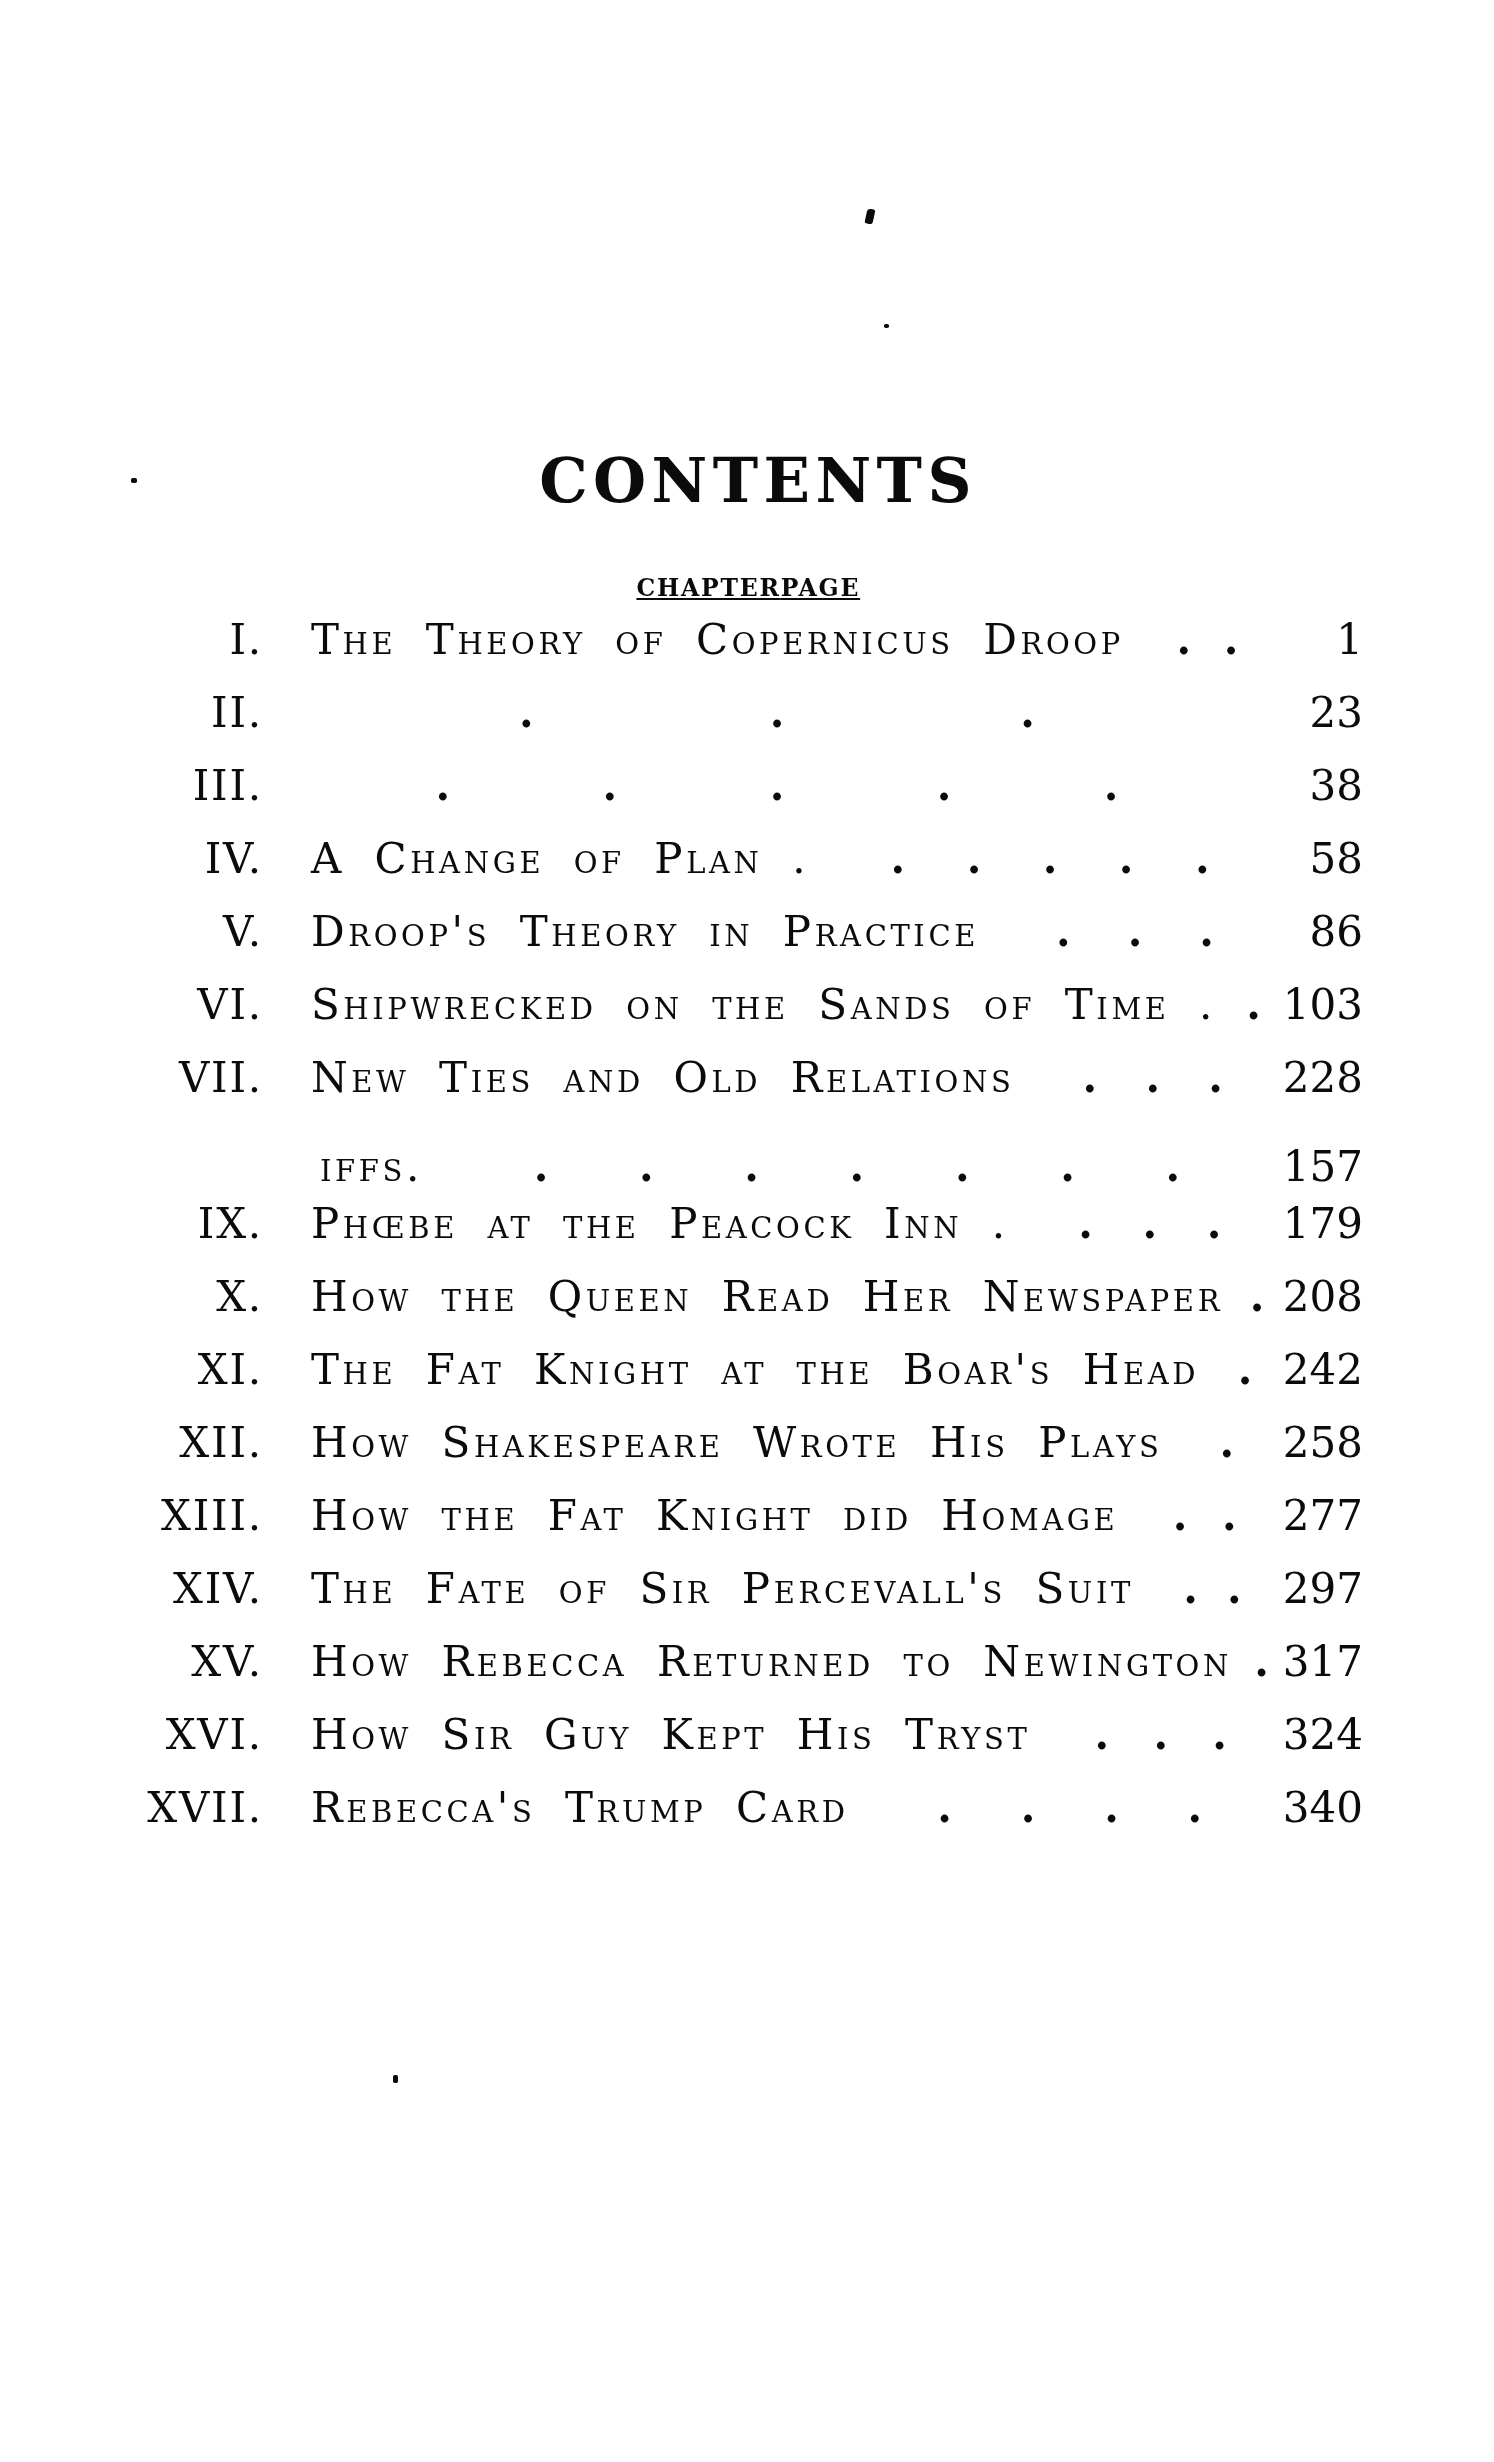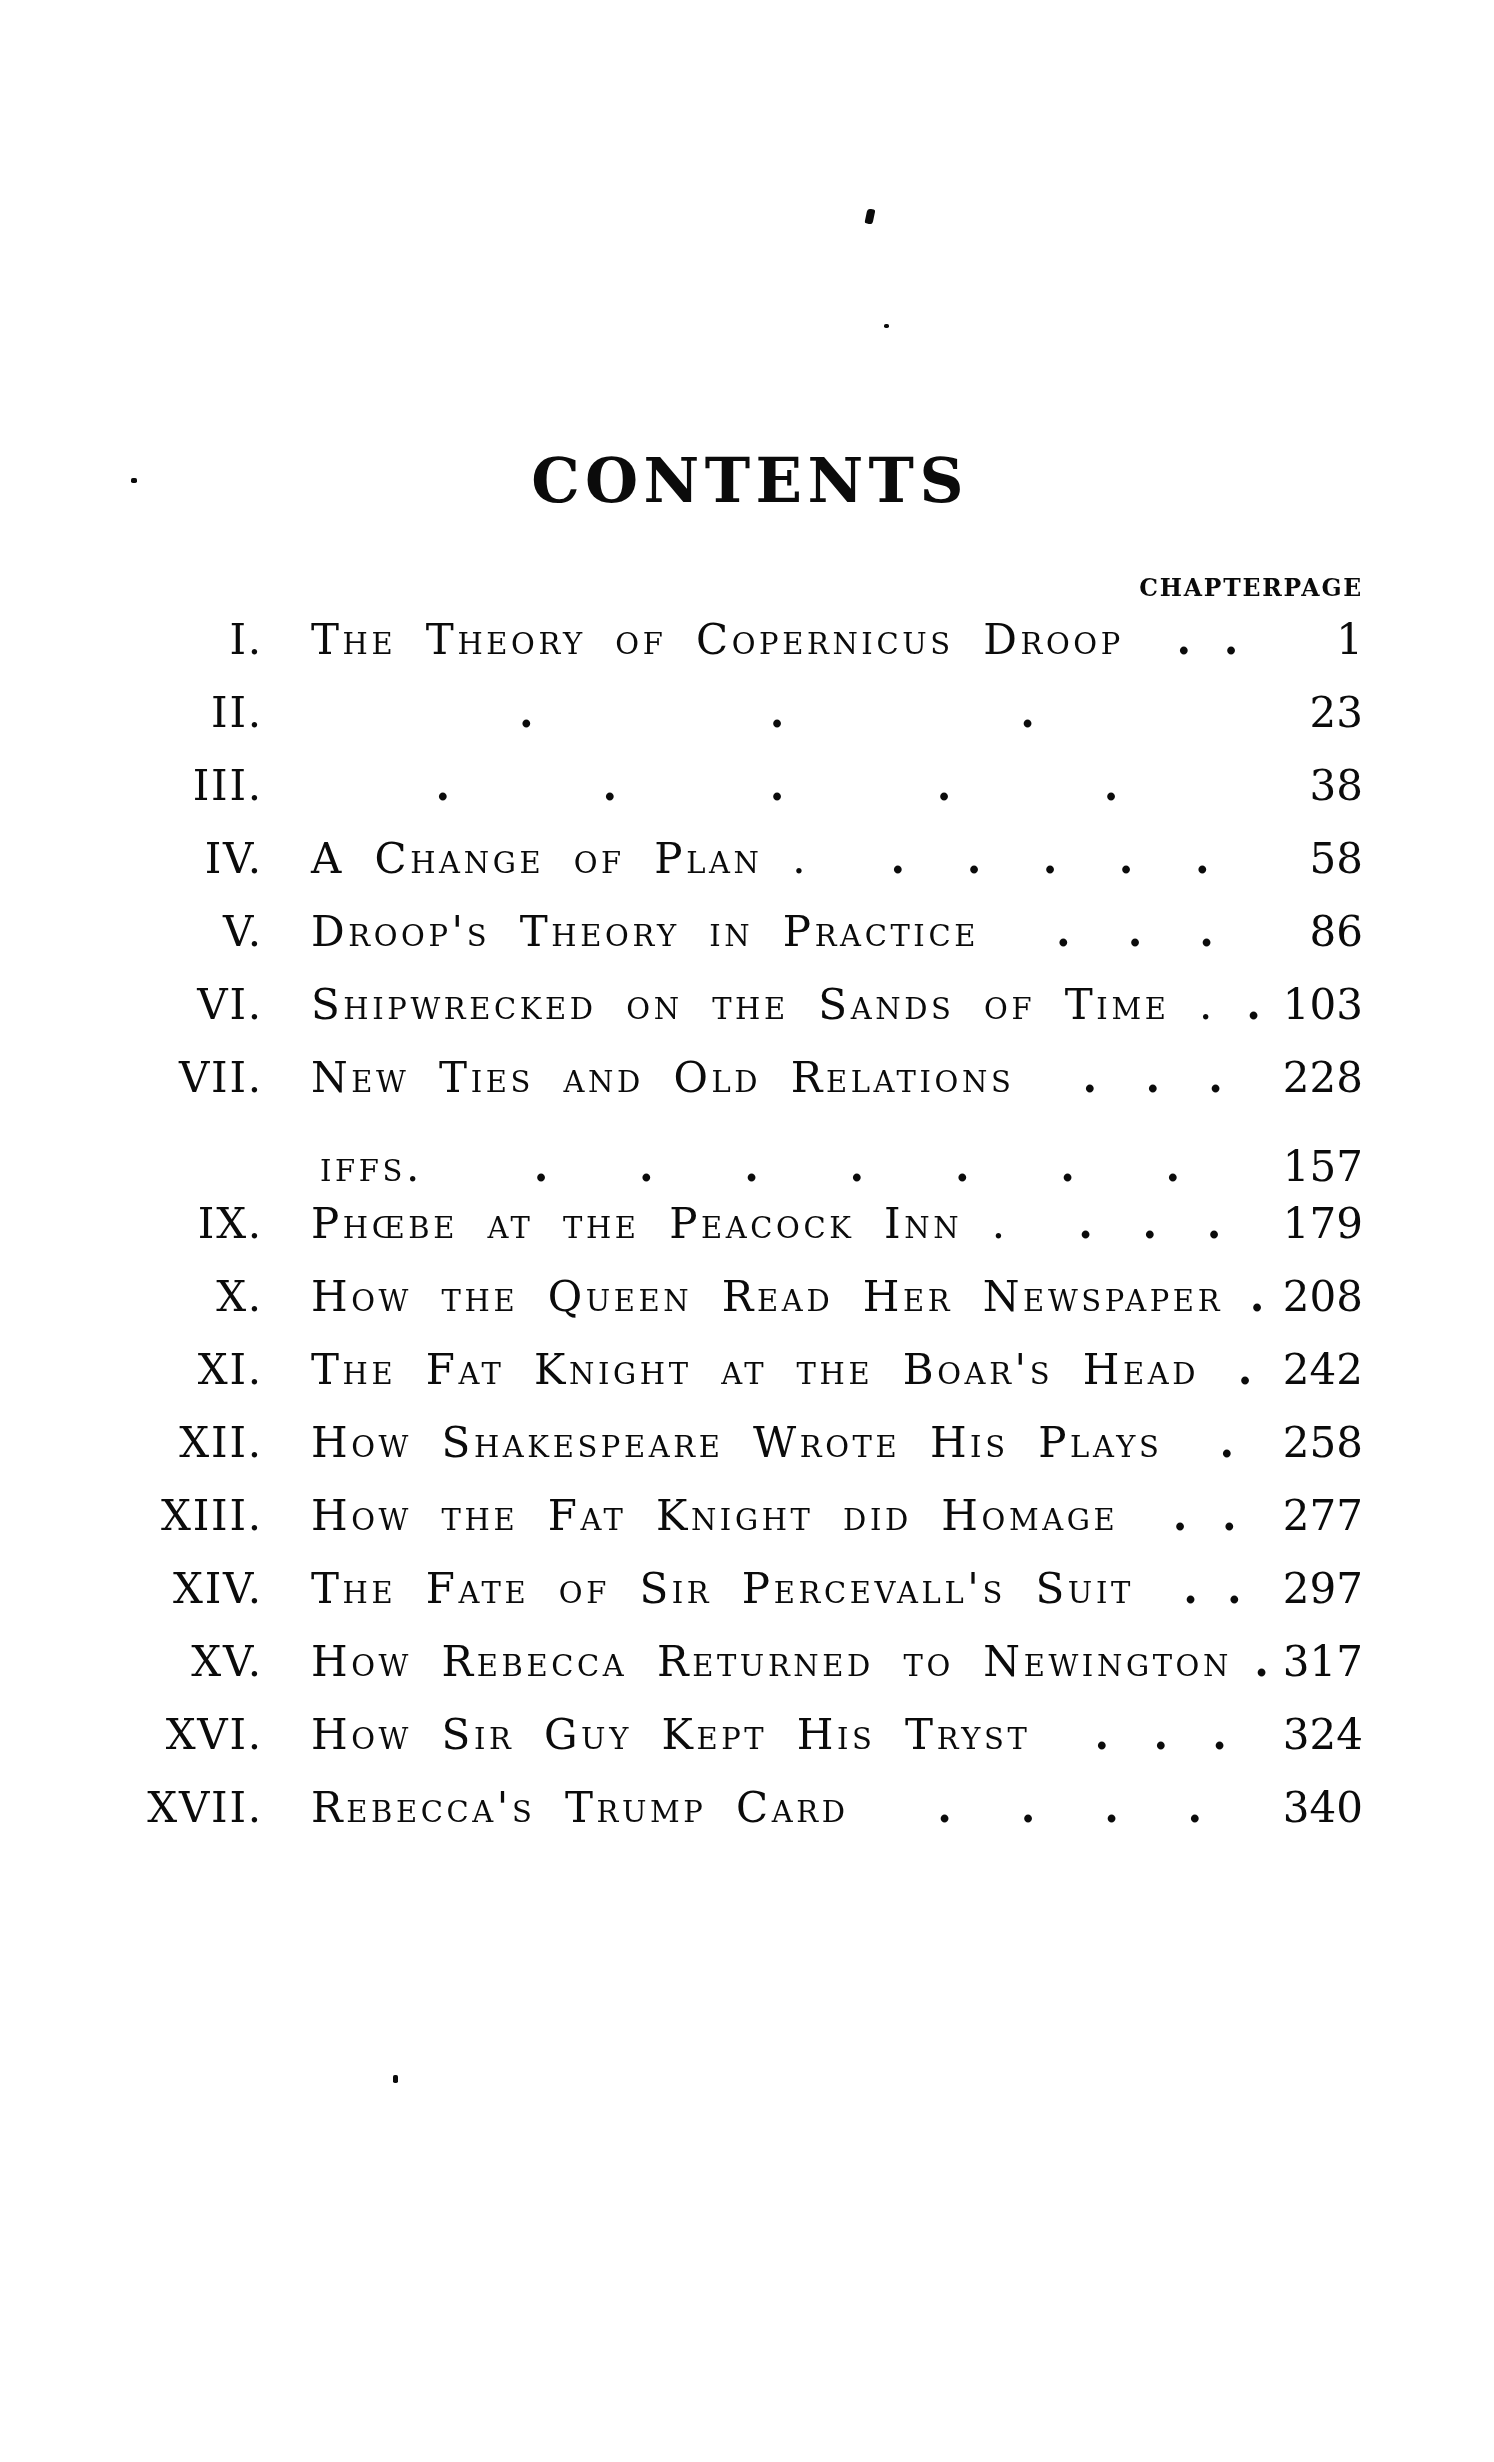--- a/index.html
+++ b/index.html
@@ -18,42 +18,43 @@
   .sheet {
     position: absolute;
     inset: 0;
     background: #ffffff;
   }
 
   
   .contents-title {
     position: absolute;
     top: 450px;
-    left: 136px;
+    left: 144px;
     width: 1228px;
     text-align: center;
     font-size: 61px;
     line-height: 61px;
     letter-spacing: 5.4px;
     font-weight: 600;
     white-space: nowrap;
   }
 
   
   .toc-header {
     position: absolute;
     top: 574px;
-    left: 135px;
+    left: 128px;
     width: 1228px;
     display: flex;
-    justify-content: flex-end;
+    justify-content: center;
     align-items: baseline;
     font-size: 23.5px;
     font-weight: 700;
     letter-spacing: 1.8px;
+    text-decoration: underline;
   }
   .toc-header .chapter-label { margin-left: 12.6px; }
 
   
   .toc {
     position: absolute;
     top: 618px;
     left: 135px;
     width: 1228px;
     font-size: 42px;

